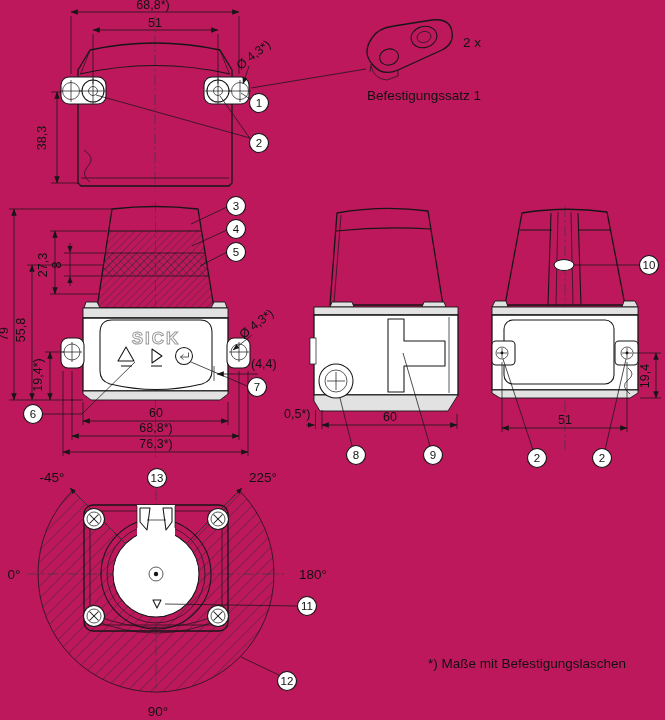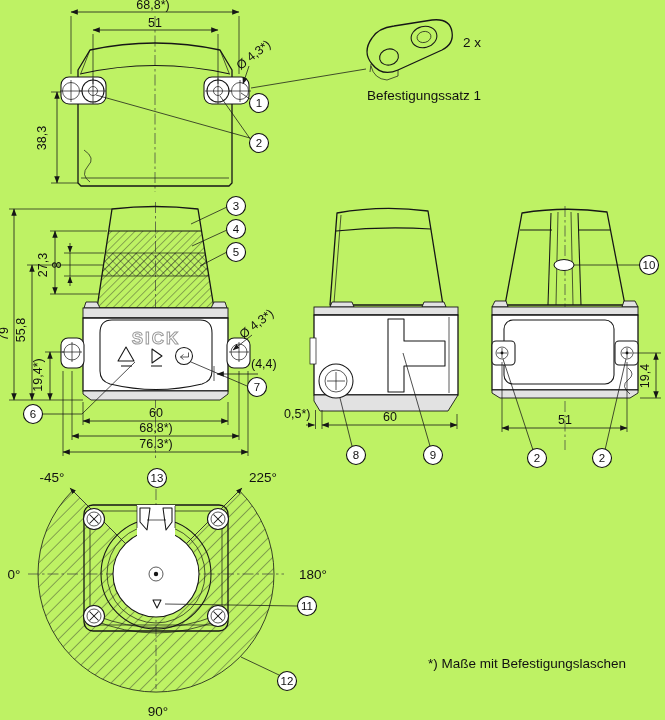--- a/index.html
+++ b/index.html
@@ -1,16 +1,16 @@
 <!DOCTYPE html>
 <html><head>
 <meta charset="utf-8">
 <style>
   html,body{margin:0;padding:0;background:#fff;}
-  .page{width:665px;height:720px;background:#bef264;position:relative;overflow:hidden;}
+  .page{width:665px;height:720px;background:#be185d;position:relative;overflow:hidden;}
   svg{display:block;}
   .oln{fill:none;stroke:#161616;stroke-width:1.3;stroke-linejoin:round;stroke-linecap:round;}
   .oln2{fill:none;stroke:#161616;stroke-width:1.05;stroke-linejoin:round;}
   .thin{fill:none;stroke:#161616;stroke-width:0.7;}
   .dim{fill:none;stroke:#161616;stroke-width:0.8;}
   .ldr{fill:none;stroke:#161616;stroke-width:0.75;}
   .cline{fill:none;stroke:#3c3c3c;stroke-width:0.7;stroke-dasharray:11 3 2.5 3;}
   .grayfill{fill:#e2e2e2;stroke:#161616;stroke-width:0.9;}
   .whitefill{fill:#ffffff;}
   .dimtext{font:12.5px "Liberation Sans",sans-serif;fill:#111;}

